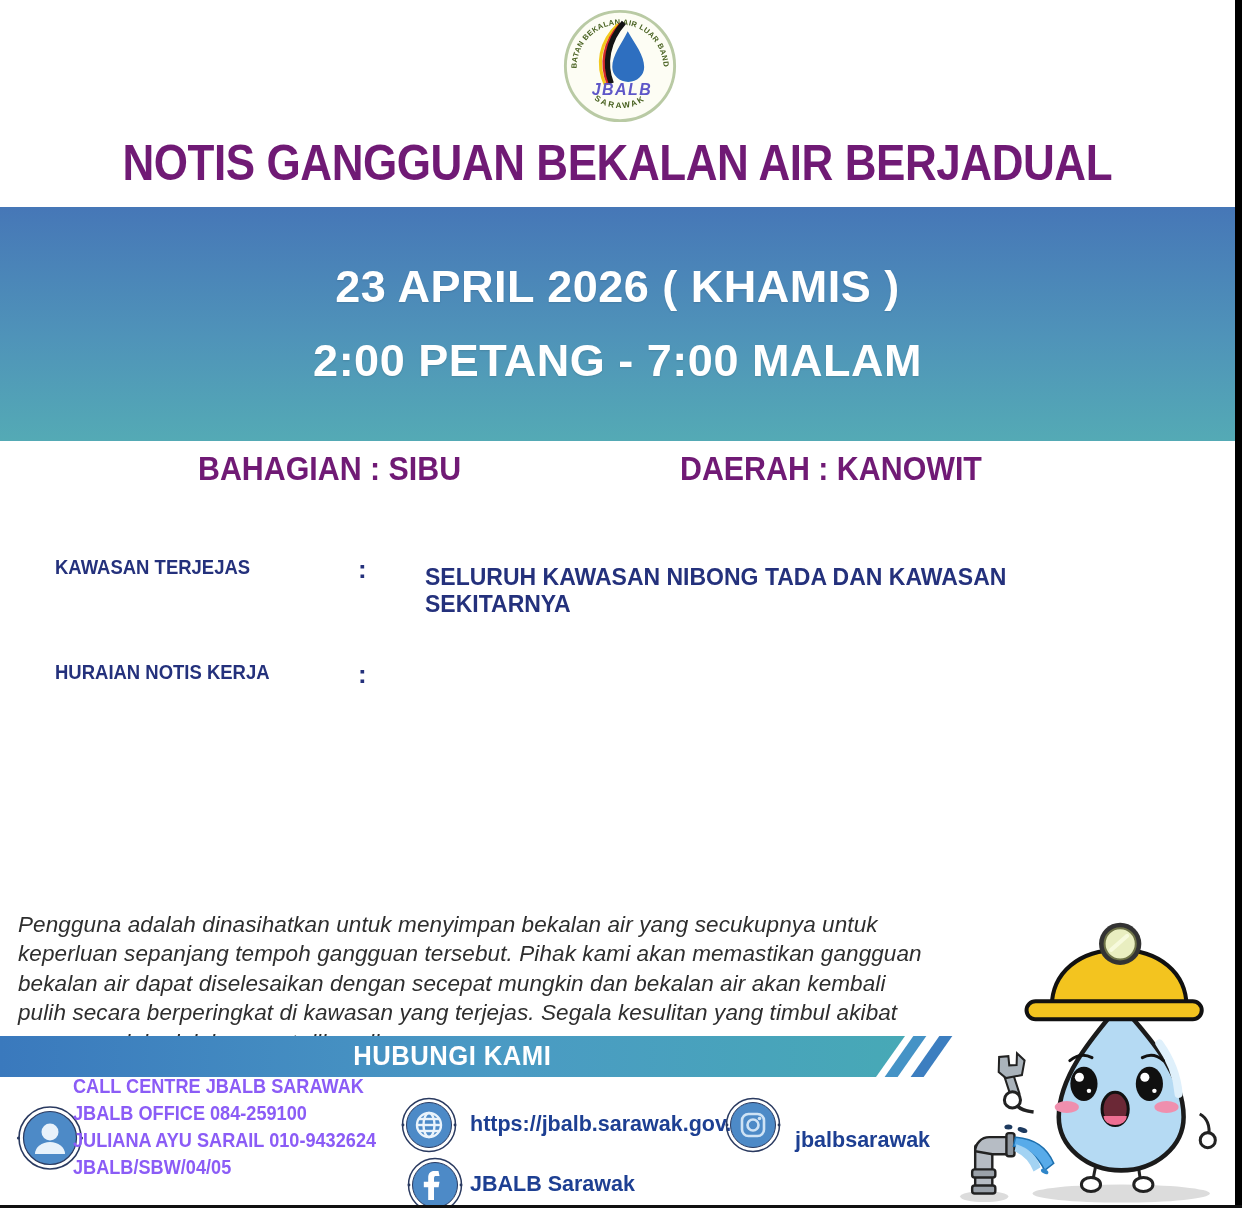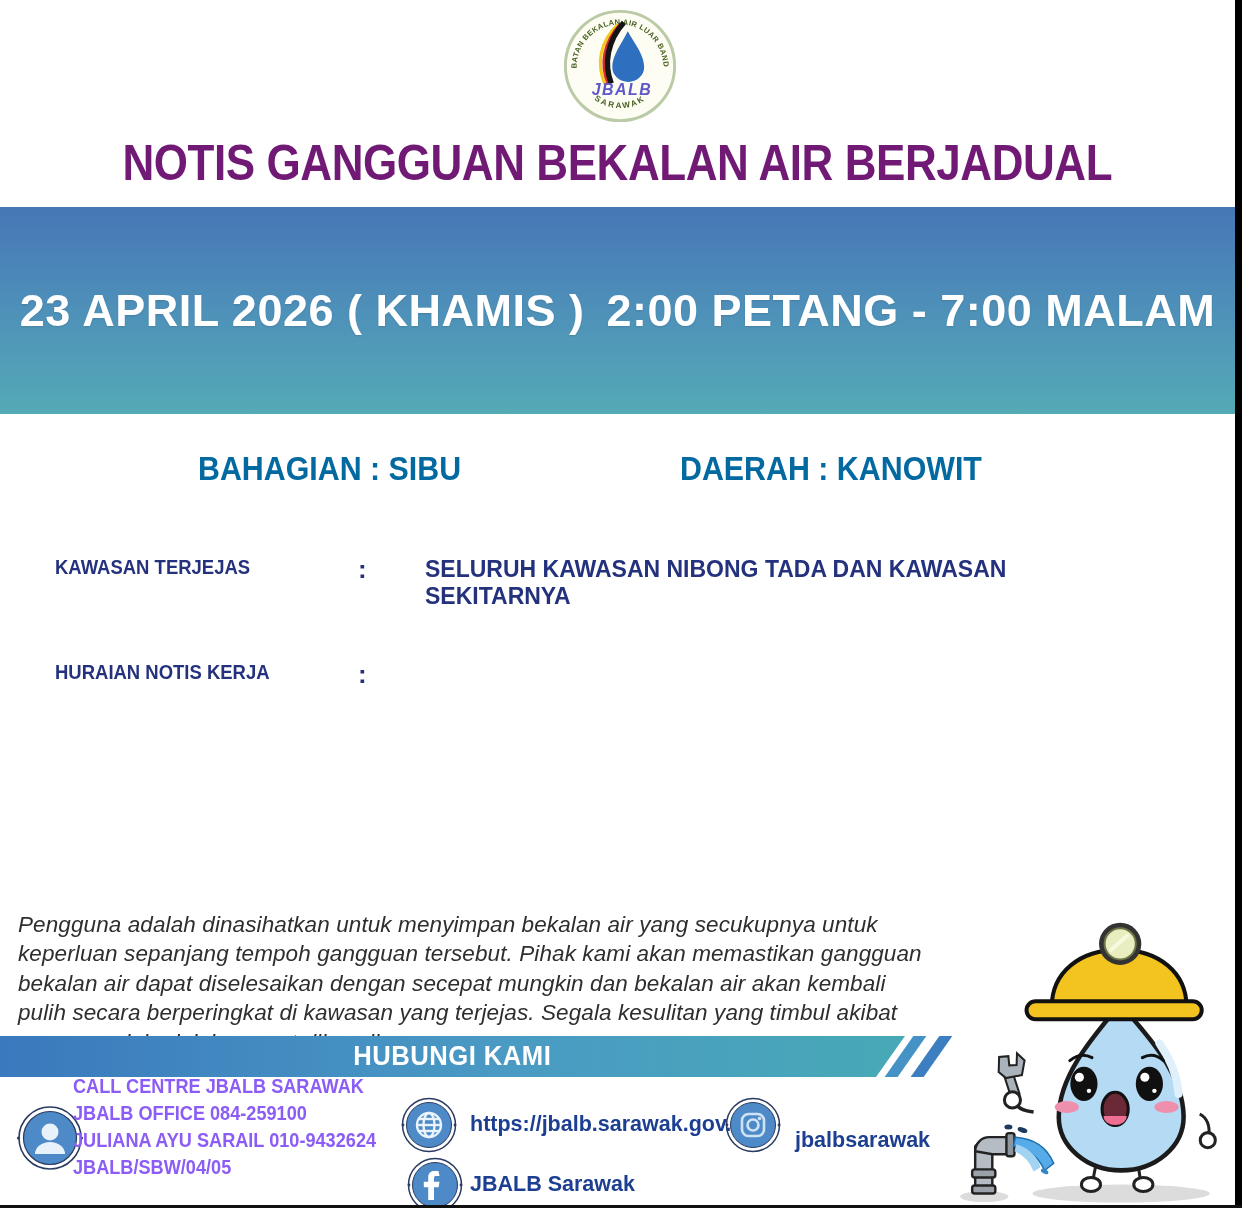--- a/index.html
+++ b/index.html
@@ -10,38 +10,38 @@
 
   
   .logo{position:absolute;left:562px;top:8px;width:116px;height:116px;}
 
   
   .title{position:absolute;left:0;top:134px;width:1235px;text-align:center;
          font-size:50px;font-weight:bold;color:#701a75;white-space:nowrap;}
   .title .cond{display:inline-block;transform:scaleX(.88);transform-origin:50% 50%;letter-spacing:-.5px;}
 
   
-  .banner{position:absolute;left:0;top:207px;width:1235px;height:207px;
+  .banner{position:absolute;left:0;top:207px;width:1235px;height:234px;
           background:linear-gradient(180deg,#4677b7 0%,#4f93b9 55%,#54aab5 100%);
-          display:flex;flex-direction:row;align-items:center;justify-content:center;gap:22px;}
+          display:flex;flex-direction:column;align-items:center;justify-content:center;gap:22px;}
   .banner .line{color:#ffffff;font-size:45px;font-weight:bold;letter-spacing:.5px;white-space:nowrap;
                 text-shadow:0 1px 2px rgba(0,0,0,.12);}
 
   
-  .locrow{position:absolute;top:450px;left:0;width:1235px;height:44px;color:#0369a1;
+  .locrow{position:absolute;top:450px;left:0;width:1235px;height:44px;color:#701a75;
           font-weight:bold;font-size:33px;}
   .loc-bahagian{position:absolute;left:198px;top:0;}
   .loc-daerah{position:absolute;left:660px;top:0;margin-left:20px;}
   .locrow .cond{display:inline-block;transform:scaleX(.92);transform-origin:0 50%;white-space:nowrap;}
 
   
   .detail-label{position:absolute;left:55px;font-size:21px;font-weight:bold;color:#24317c;white-space:nowrap;}
   .detail-label .cond{display:inline-block;transform:scaleX(.88);transform-origin:0 50%;}
   .detail-colon{position:absolute;left:358px;font-size:26px;font-weight:bold;color:#24317c;}
-  .detail-value{position:absolute;left:425px;width:722px;font-size:23px;font-weight:bold;color:#24317c;}
+  .detail-value{position:absolute;left:425px;width:722px;font-size:23px;font-weight:bold;color:#24317c;margin-top:8px;}
   .v1{top:556px;} .l1{top:555px;} .c1{top:554px;}
   .l2{top:660px;} .c2{top:659px;}
   .v2{top:659px;line-height:52px;text-align:justify;}
 
   
   .advisory{position:absolute;left:18px;top:910px;width:905px;font-size:22.5px;font-style:italic;
             color:#2e2e2e;line-height:1.31;letter-spacing:.1px;}
 
   
   .contact-banner{position:absolute;left:0;top:1036px;width:905px;height:41px;

